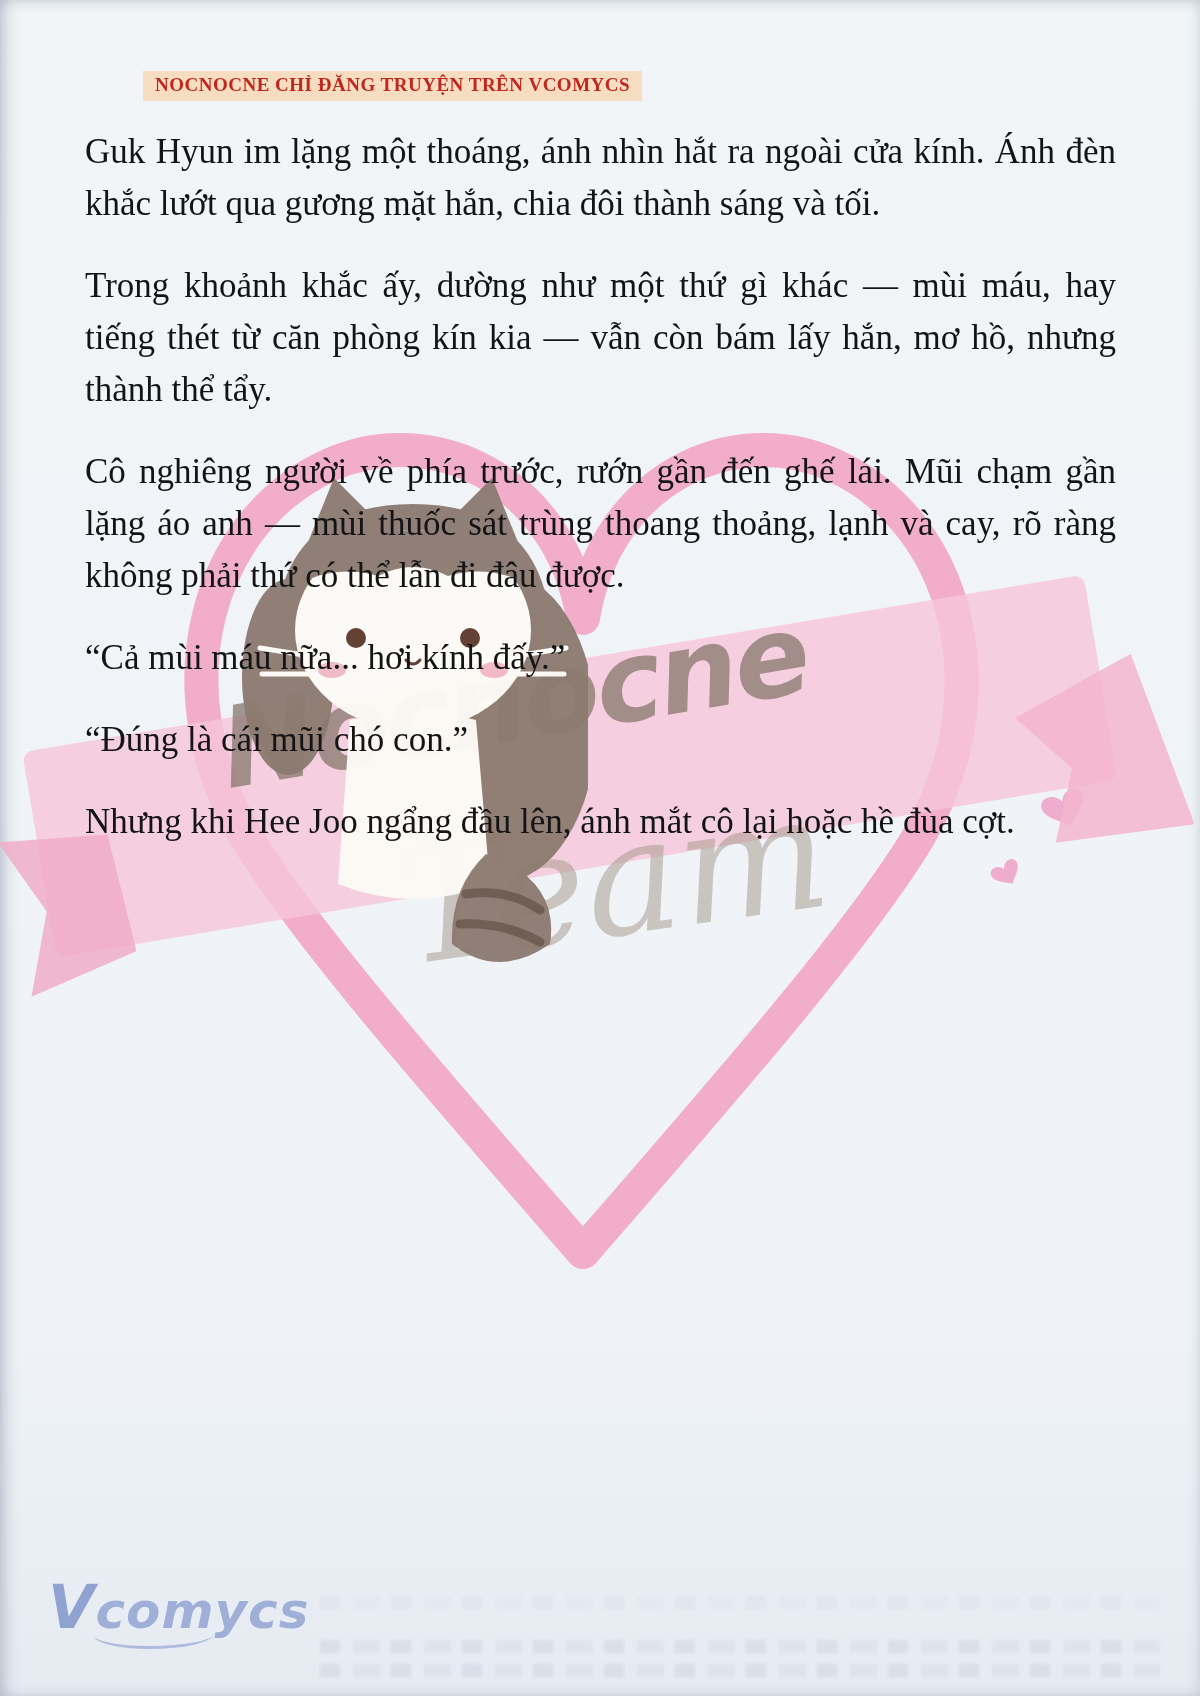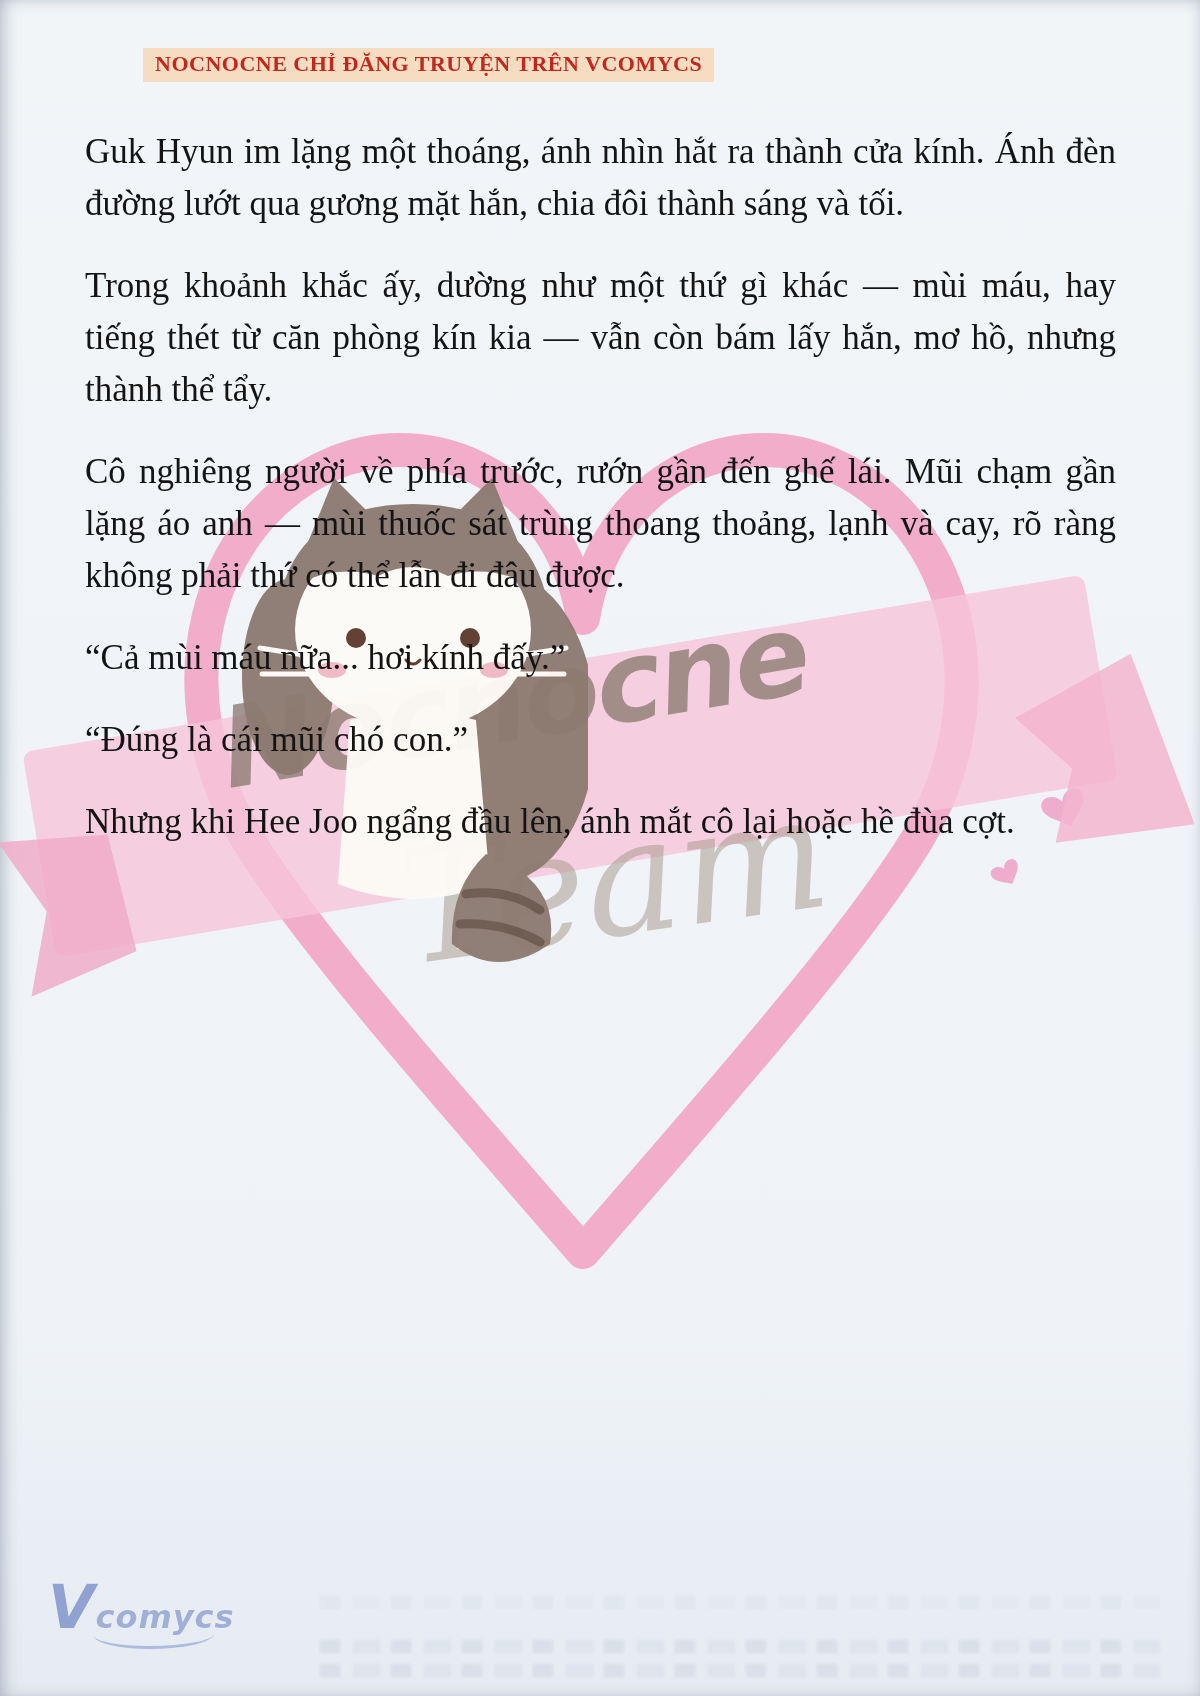--- a/index.html
+++ b/index.html
@@ -66,26 +66,26 @@
     opacity: .50;
     transform: rotate(-8deg);
     white-space: nowrap;
   }
   .cat { position: absolute; left: 238px; top: 462px; opacity: .96; }
 
   
   .content-layer { position: absolute; inset: 0; z-index: 2; }
   .header-strip {
     position: absolute;
-    left: 143px; top: 48px;
+    left: 143px; top: 71px;
     background: #f6dcc1;
     padding: 3px 12px 5px 12px;
     font-family: "Liberation Serif", serif;
     font-weight: bold;
-    font-size: 22px;
+    font-size: 19px;
     letter-spacing: .5px;
     color: #c1271c;
     white-space: nowrap;
   }
   .text-col {
     position: absolute;
     left: 85px; right: 84px; top: 126px;
     color: #141414;
     font-size: 35px;
     line-height: 52px;
@@ -94,21 +94,21 @@
   .text-col p { margin: 0 0 30px 0; }
 
   
   .vcomycs {
     position: absolute;
     left: 48px; top: 1572px;
     z-index: 2;
     font-family: "DejaVu Sans", sans-serif;
     font-weight: bold;
     font-style: italic;
-    font-size: 32px;
+    font-size: 50px;
     letter-spacing: 1px;
     color: #9fafd8;
     text-shadow: 0 0 1px rgba(255,255,255,.9);
   }
   .vcomycs::first-letter { font-size: 60px; color: #8fa2d2; }
   .vcomycs-swash {
     position: absolute;
     left: 94px; top: 1620px;
     width: 120px; height: 26px;
     border-bottom: 3px solid rgba(159,175,216,.8);
@@ -183,21 +183,21 @@
 
       <path d="M248 392 Q322 418 312 482 Q260 518 214 482 Q212 426 248 392 Z" fill="#8d7b71"></path>
       <path d="M228 432 q42 -6 74 16 M222 462 q44 -2 80 18" stroke="#6c584e" stroke-width="9" fill="none" stroke-linecap="round"></path>
     </svg>
   </div>
 
   <div class="content-layer">
     <div class="header-strip">NOCNOCNE CHỈ ĐĂNG TRUYỆN TRÊN VCOMYCS</div>
 
     <div class="text-col">
-      <p>Guk Hyun im lặng một thoáng, ánh nhìn hắt ra thành cửa kính. Ánh đèn đường lướt qua gương mặt hắn, chia đôi thành sáng và tối.</p>
+      <p>Guk Hyun im lặng một thoáng, ánh nhìn hắt ra ngoài cửa kính. Ánh đèn khắc lướt qua gương mặt hắn, chia đôi thành sáng và tối.</p>
       <p>Trong khoảnh khắc ấy, dường như một thứ gì khác — mùi máu, hay tiếng thét từ căn phòng kín kia — vẫn còn bám lấy hắn, mơ hồ, nhưng thành thể tẩy.</p>
       <p>Cô nghiêng người về phía trước, rướn gần đến ghế lái. Mũi chạm gần lặng áo anh — mùi thuốc sát trùng thoang thoảng, lạnh và cay, rõ ràng không phải thứ có thể lẫn đi đâu được.</p>
       <p>“Cả mùi máu nữa... hơi kính đấy.”</p>
       <p>“Đúng là cái mũi chó con.”</p>
       <p>Nhưng khi Hee Joo ngẩng đầu lên, ánh mắt cô lại hoặc hề đùa cợt.</p>
     </div>
   </div>
 
   <div class="vcomycs">Vcomycs</div>
   <div class="vcomycs-swash"></div>

